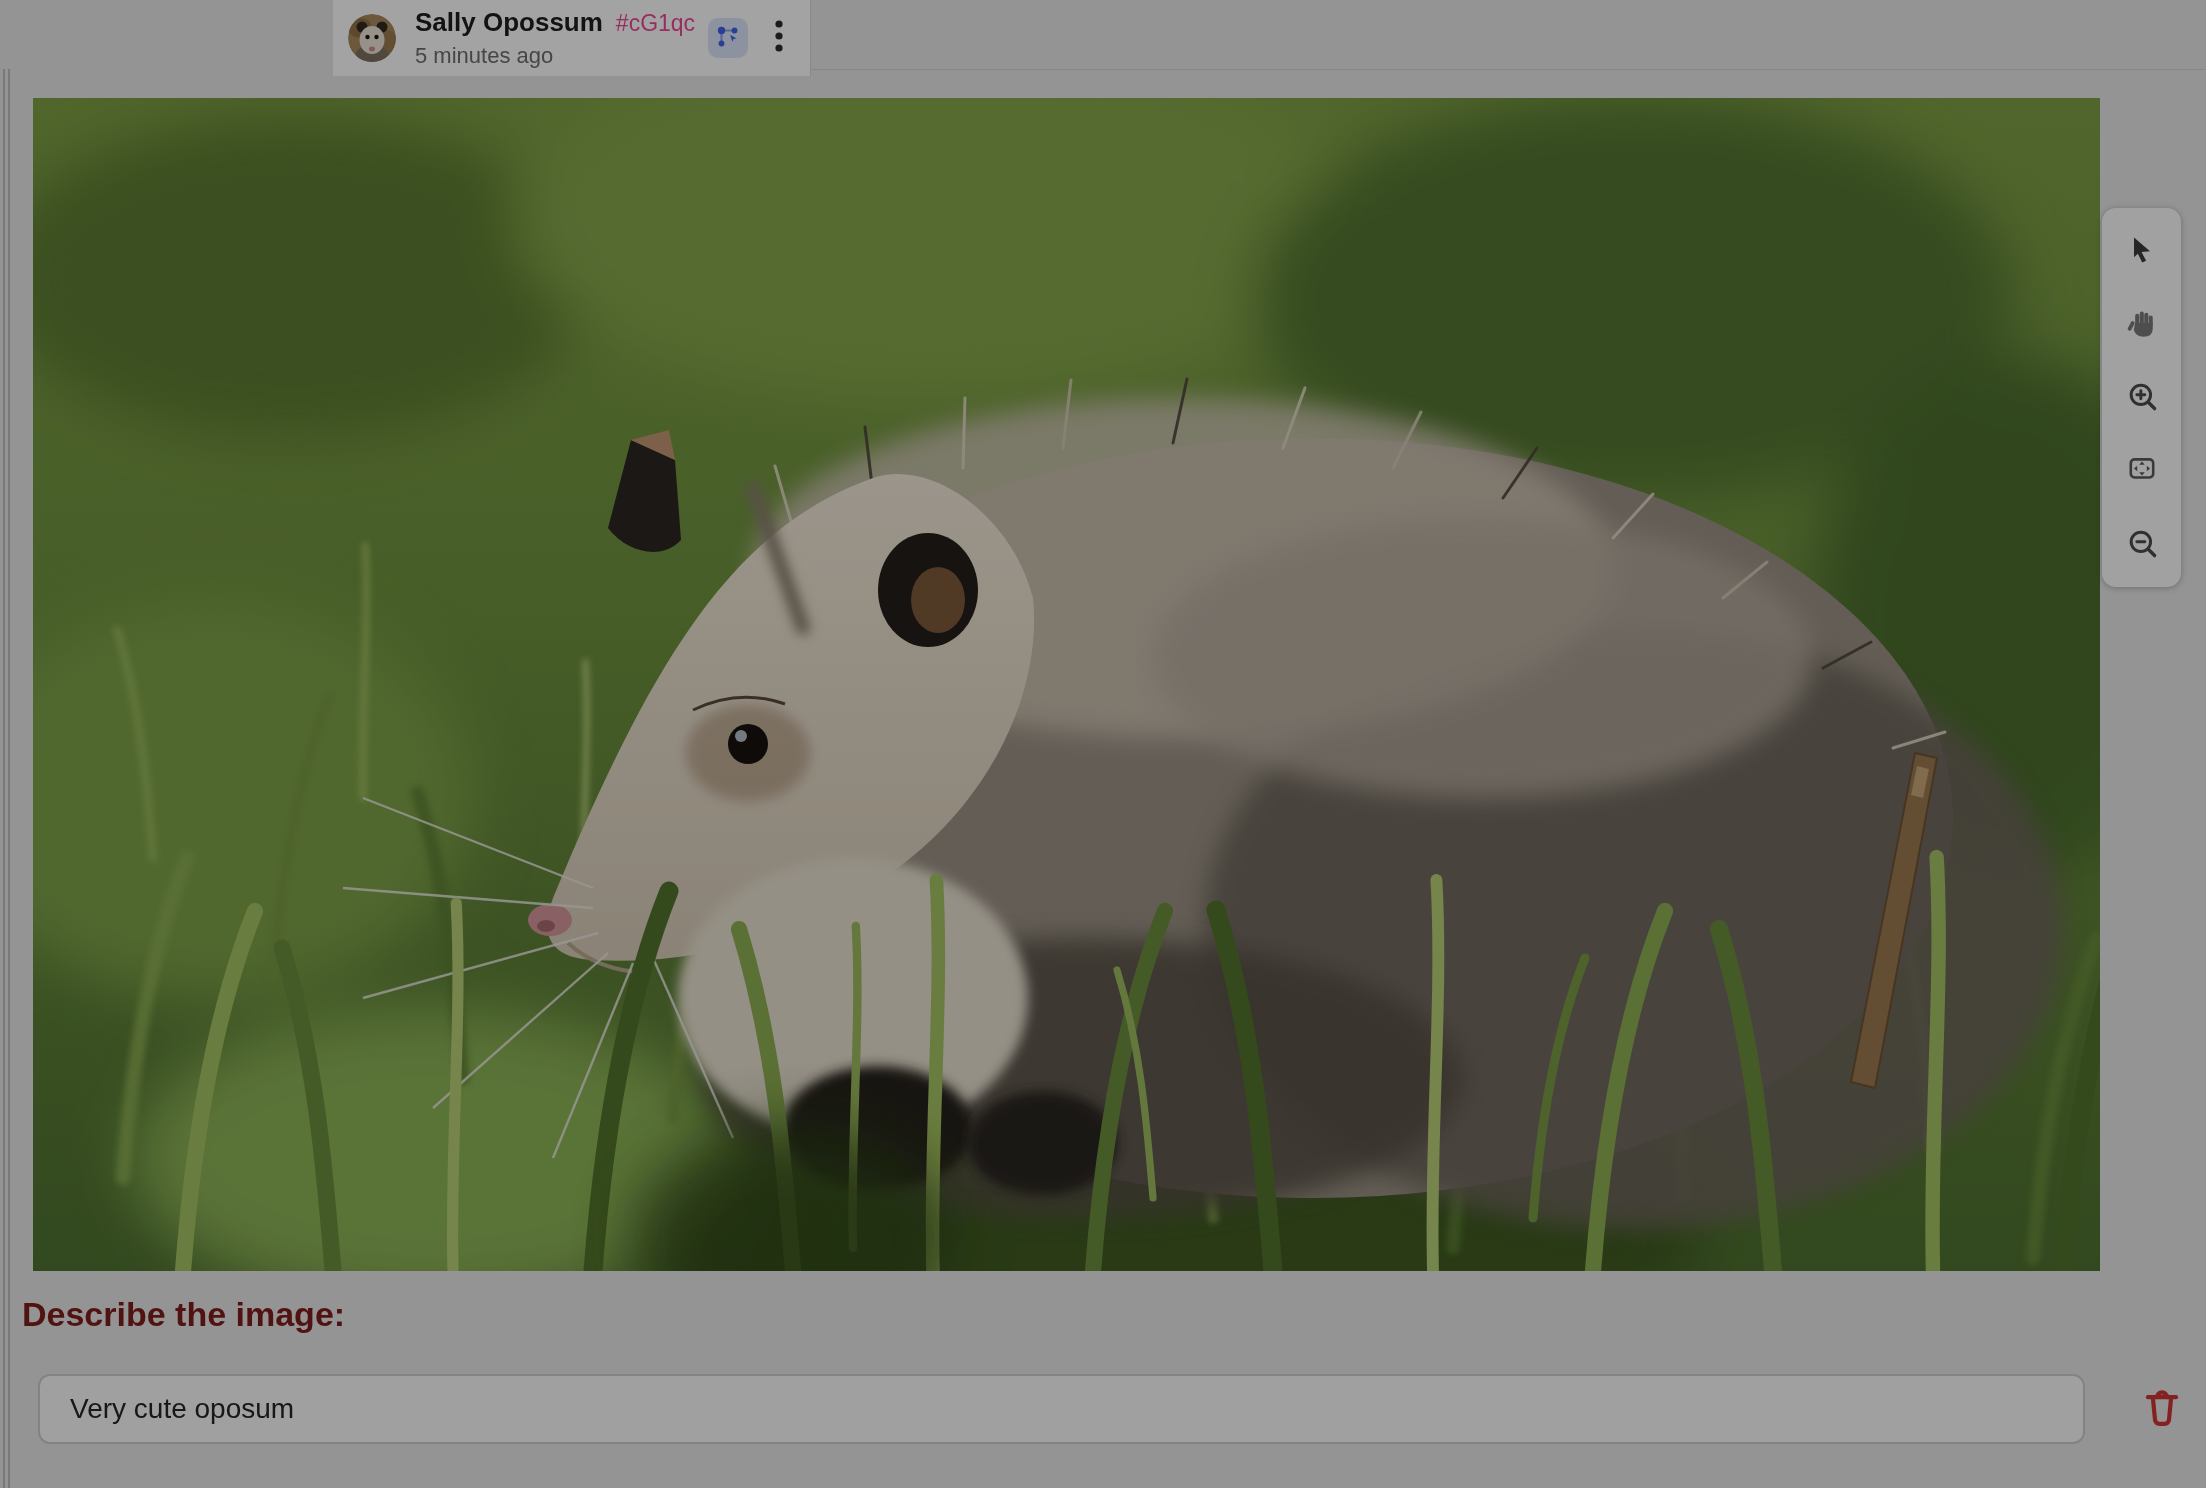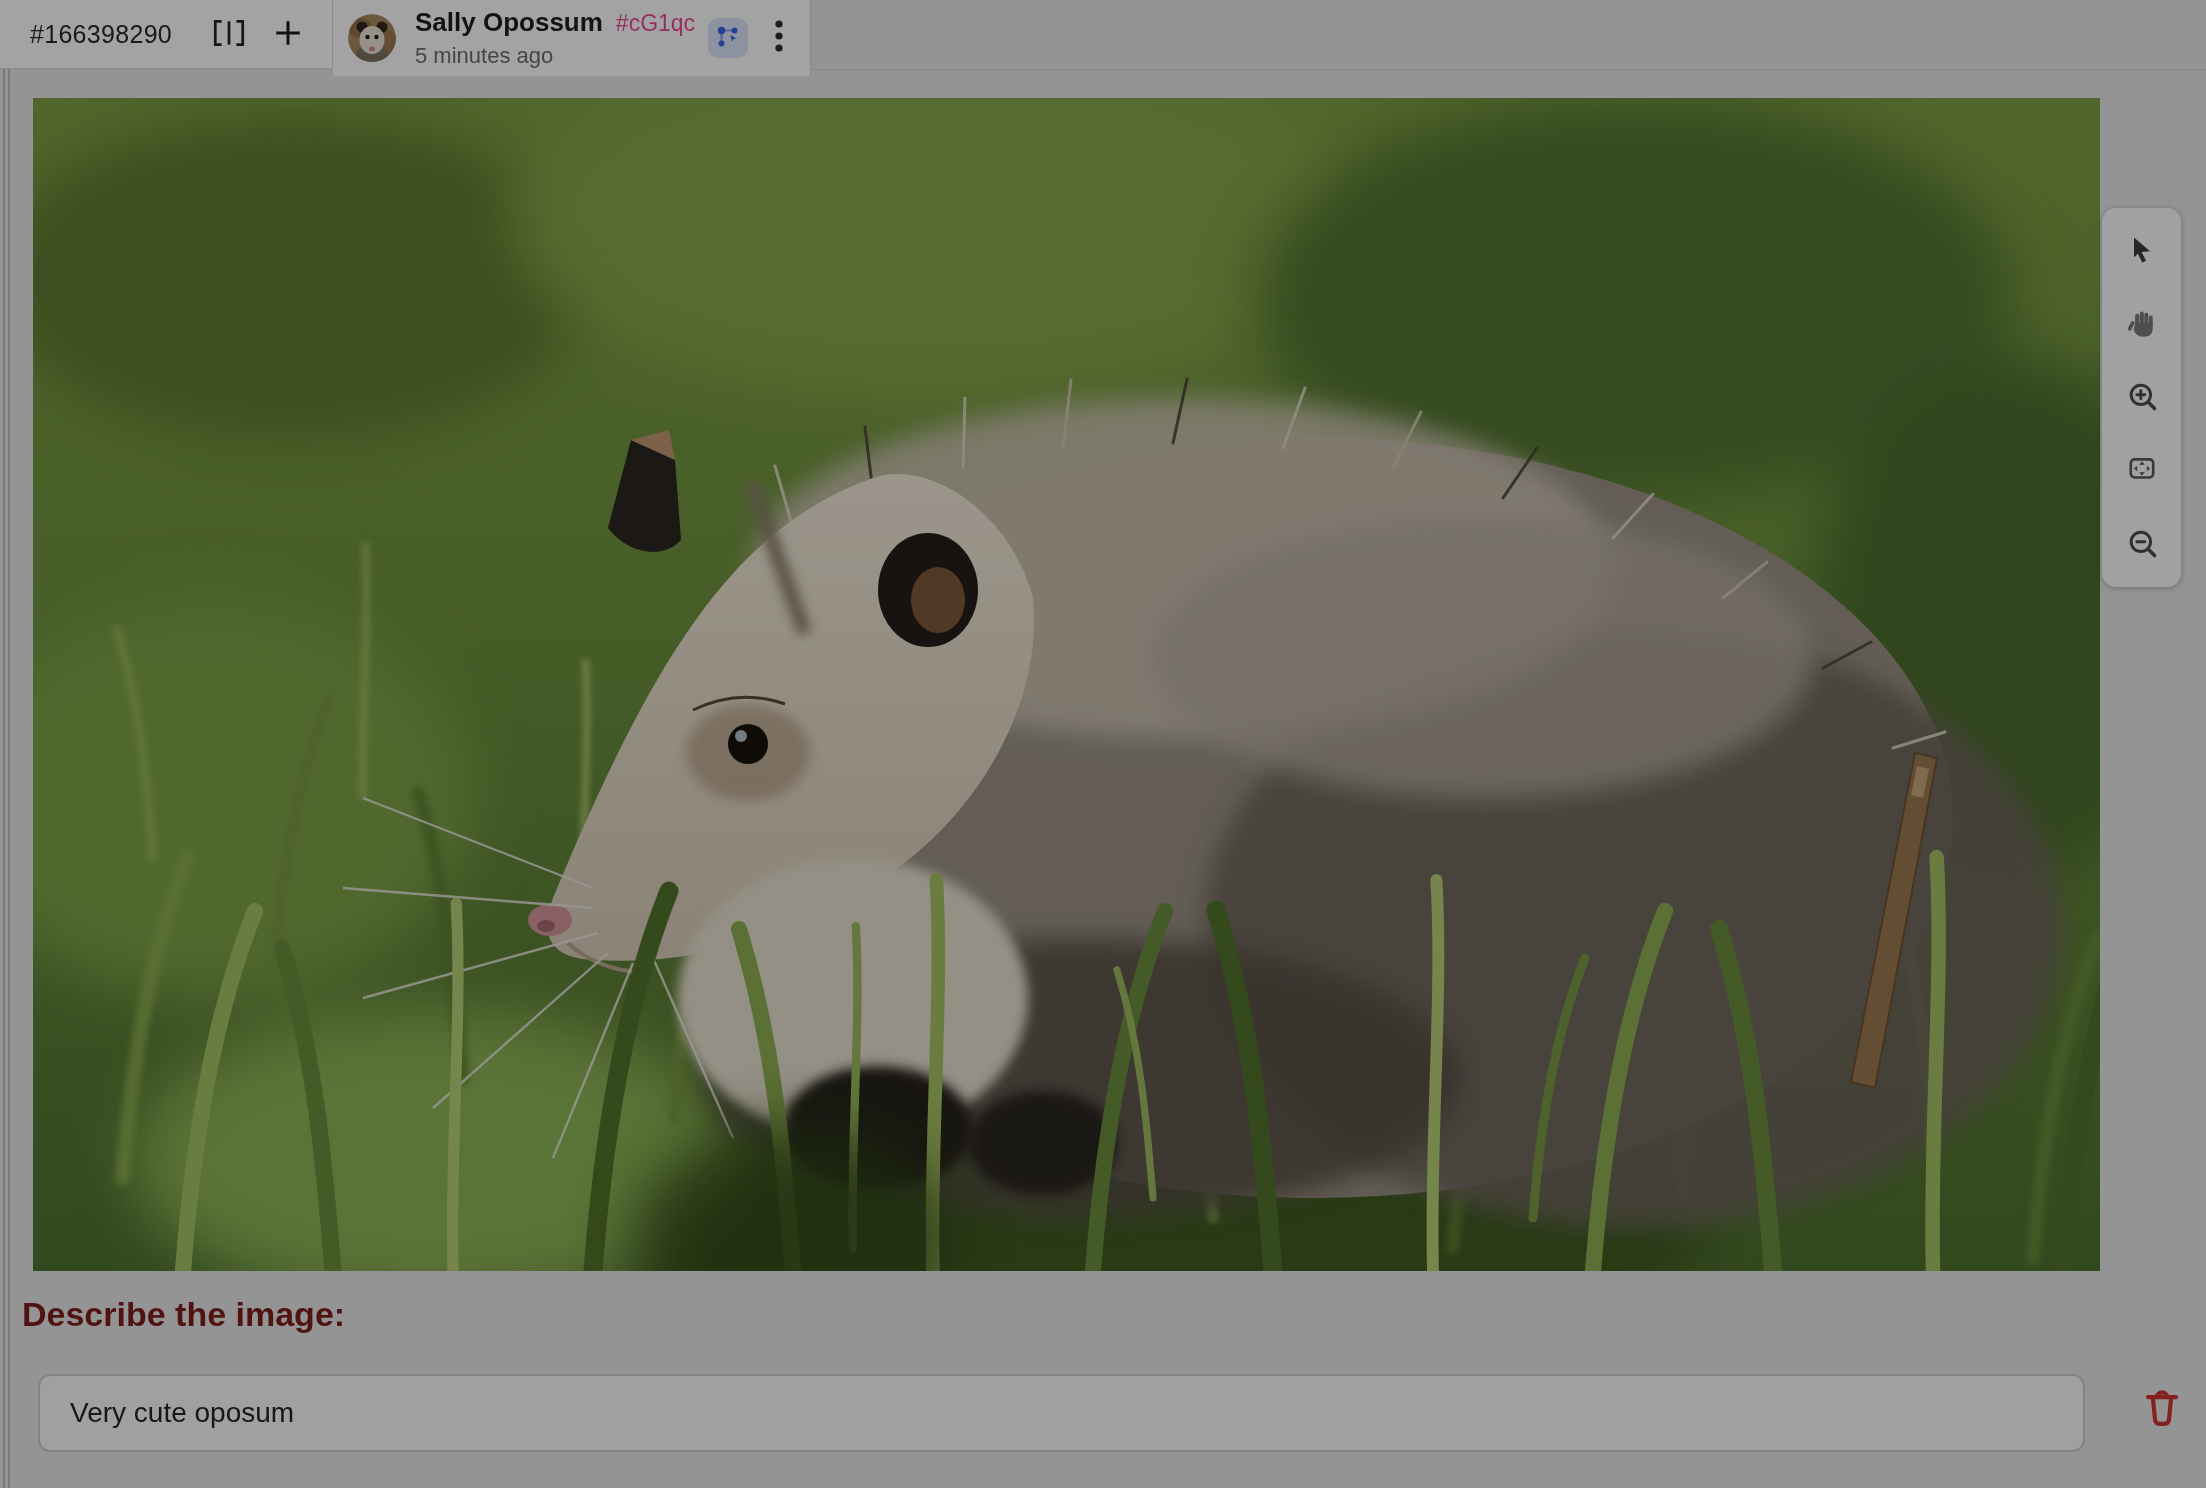--- a/index.html
+++ b/index.html
@@ -55,21 +55,21 @@
     position:absolute;left:2102px;top:208px;width:79px;height:379px;box-sizing:border-box;
     background:#fcfcfc;border-radius:14px;box-shadow:0 1px 7px rgba(0,0,0,.28);
     display:flex;flex-direction:column;align-items:center;justify-content:space-between;
     padding:18px 0;z-index:10;
   }
   .tool-btn{width:50px;height:50px;border:none;background:none;display:flex;align-items:center;justify-content:center;cursor:pointer;border-radius:8px;}
 
   
   .prompt-label{position:absolute;left:22px;top:1295px;font-size:34px;font-weight:700;color:#7f1d1d;z-index:2;}
   .prompt-input{
-    position:absolute;left:38px;top:1374px;width:2047px;height:78px;box-sizing:border-box;
+    position:absolute;left:38px;top:1374px;width:2047px;height:70px;box-sizing:border-box;
     border:2px solid #cdcdcd;border-radius:12px;background:#fafafa;
     padding:0 30px;font-size:28px;color:#262626;font-family:"Liberation Sans",sans-serif;z-index:2;
   }
   .trash-btn{position:absolute;left:2138px;top:1384px;width:48px;height:48px;z-index:2;}
 
   
   .overlay{position:absolute;inset:0;background:rgba(0,0,0,.36);z-index:40;}
   .modal{
     position:absolute;left:780px;top:90px;width:832px;height:372px;box-sizing:border-box;
     background:#ffffff;border-radius:6px;box-shadow:0 10px 40px rgba(0,0,0,.30);
@@ -84,40 +84,20 @@
     font-size:27px;font-family:"Liberation Sans",sans-serif;cursor:pointer;
   }
 </style>
 </head>
 <body>
 
 <div class="app">
 
   <div class="topbar-rest"></div>
 
-  <div class="topbar-left">
-    <span class="task-id">#166398290</span>
-    <button class="icon-btn brackets-btn" title="">
-      <span>
-        <svg width="38" height="34" viewBox="0 0 36 32" fill="none" stroke="#242424" stroke-width="2.6">
-          <path d="M11,5 H5 V27 H11"></path>
-            <path d="M25,5 H31 V27 H25"></path>
-            <path d="M18,5 V27"></path>
-        </svg>
-      </span>
-    </button>
-    <button class="icon-btn plus-btn">
-      <span>
-        <svg width="32" height="32" viewBox="0 0 30 30" stroke="#1c1c1c" stroke-width="2.8">
-          <path d="M15,4 V26"></path>
-            <path d="M4,15 H26"></path>
-        </svg>
-      </span>
-    </button>
-  </div>
 
   <div class="annotation-tab">
     <span class="avatar">
       <svg viewBox="0 0 48 48" width="48" height="48">
         <circle cx="24" cy="24" r="24" fill="#a98a5f"></circle>
         <ellipse cx="12" cy="14" rx="12" ry="10" fill="#8a6a42" opacity=".7"></ellipse>
         <ellipse cx="38" cy="30" rx="12" ry="14" fill="#95744a" opacity=".7"></ellipse>
         <ellipse cx="24" cy="40" rx="16" ry="9" fill="#7d715f"></ellipse>
         <circle cx="14" cy="13" r="5.5" fill="#33291f"></circle>
         <circle cx="34" cy="13" r="5.5" fill="#33291f"></circle>

